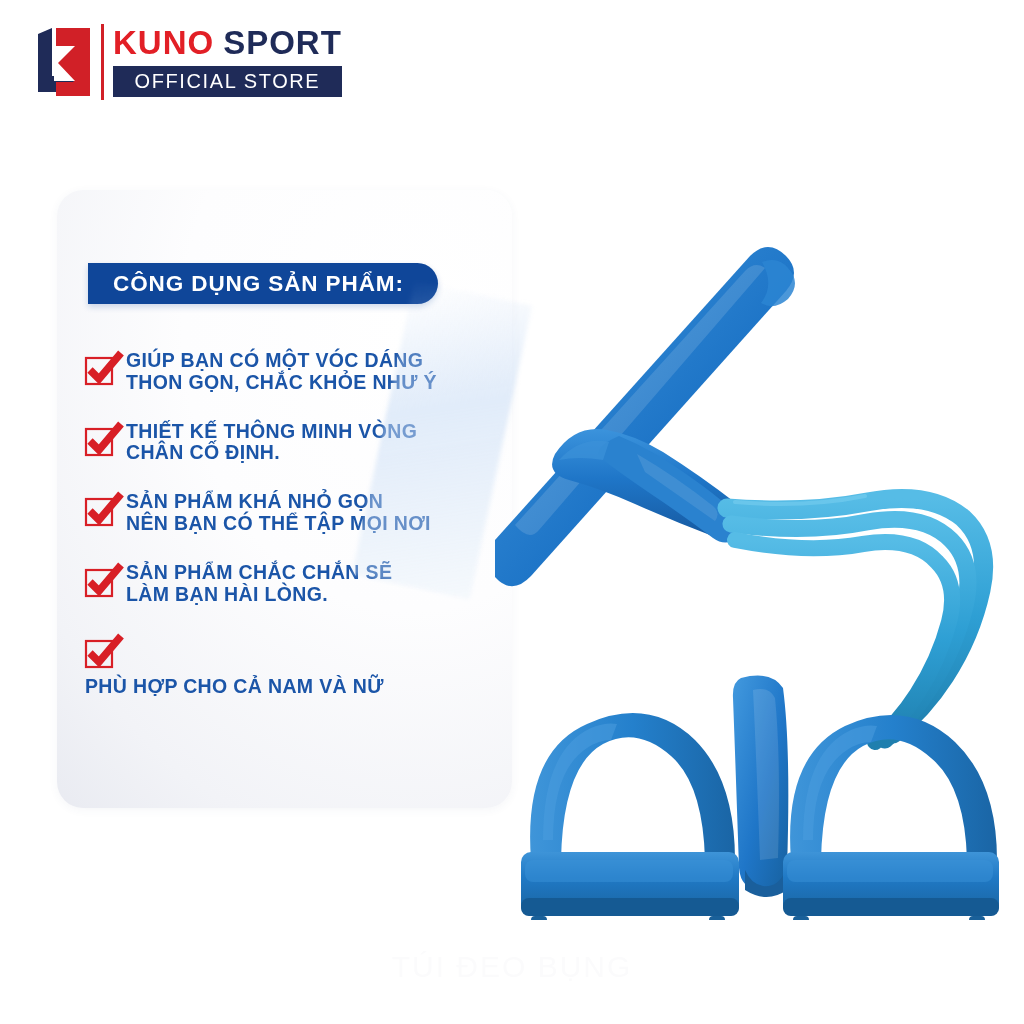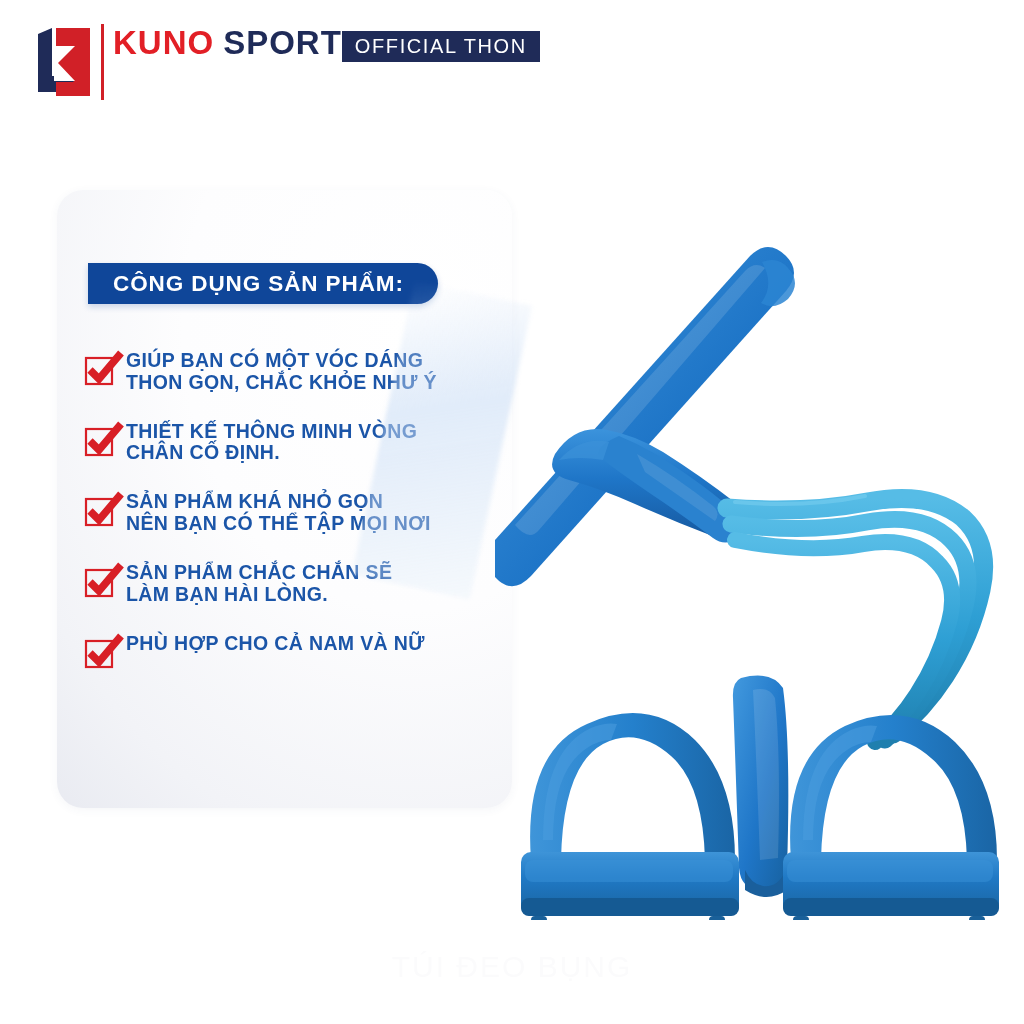--- a/index.html
+++ b/index.html
@@ -9,21 +9,21 @@
     font-family:"Liberation Sans", sans-serif;
     overflow:hidden;
     position:relative;
   }
 
   
   #logo-bar{position:absolute;left:34px;top:24px;width:330px;height:84px;display:flex;align-items:flex-start;}
   #logo-mark{position:relative;width:60px;height:76px;flex:0 0 60px;}
   #logo-mark svg{display:block;width:60px;height:76px;}
   #logo-divider{width:3px;height:76px;background:#d12027;margin-left:7px;margin-right:9px;flex:0 0 3px;}
-  #logo-text-block{display:flex;justify-content:flex-start;padding-top:2px;}
+  #logo-text-block{display:flex;flex-direction:column;justify-content:flex-start;padding-top:2px;}
   #wordmark{font-size:33px;font-weight:bold;letter-spacing:1px;line-height:1.05;white-space:nowrap;}
   #wordmark .kuno{color:#e21f26;}
   #wordmark .sport{color:#1f2b58;margin-left:9px;}
   #official-bar{margin-top:5px;background:#1f2b58;color:#ffffff;font-size:20px;letter-spacing:1.6px;
     padding:5px 13px 6px 13px;line-height:1;white-space:nowrap;text-align:center;}
 
   
   #feature-card{
     position:absolute;left:57px;top:190px;width:455px;height:618px;
     border-radius:26px;
@@ -40,21 +40,21 @@
     background:#0f4699;
     border-radius:0 24px 24px 0;
     display:flex;align-items:center;
     box-shadow:0 3px 6px rgba(15,70,153,0.20);
   }
   #headline-text{color:#ffffff;font-size:22.5px;font-weight:bold;letter-spacing:0.9px;white-space:nowrap;}
 
   
   #benefit-list{position:absolute;left:27px;top:158px;width:420px;}
   .benefit-row{display:flex;align-items:flex-start;margin-bottom:25px;}
-  .benefit-row:last-child{margin-bottom:0;}
+  .benefit-row:last-child{margin-bottom:0;flex-direction:column;}
   .check-icon{flex:0 0 41px;width:41px;height:36px;position:relative;margin-top:2px;}
   .check-icon svg{display:block;width:41px;height:36px;}
   .benefit-text{
     color:#1b55a8;font-size:19.5px;font-weight:bold;line-height:1.12;
     letter-spacing:0.35px;padding-top:2px;margin-left:1px;white-space:pre-line;
   }
 
   
   #light-streak{
     position:absolute;left:382px;top:290px;width:120px;height:300px;
@@ -91,21 +91,21 @@
       <path d="M6 12 L17 7 L17 50 L6 50 Z" fill="#1f2b58"></path>
     </svg>
   </div>
 
   <div id="logo-divider"></div>
 
   <div id="logo-text-block">
     <div id="wordmark">
       <span class="kuno">KUNO</span><span class="sport">SPORT</span>
     </div>
-    <div id="official-bar">OFFICIAL THON</div>
+    <div id="official-bar">OFFICIAL STORE</div>
   </div>
 
 </div>
 
 <div id="feature-card">
   <div id="card-inner">
 
     <div id="headline-banner">
       <span id="headline-text">CÔNG DỤNG SẢN PHẨM:</span>
     </div>

